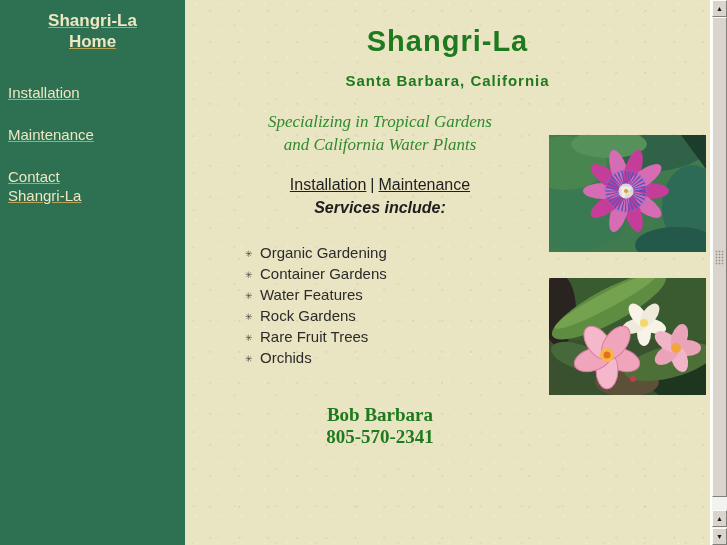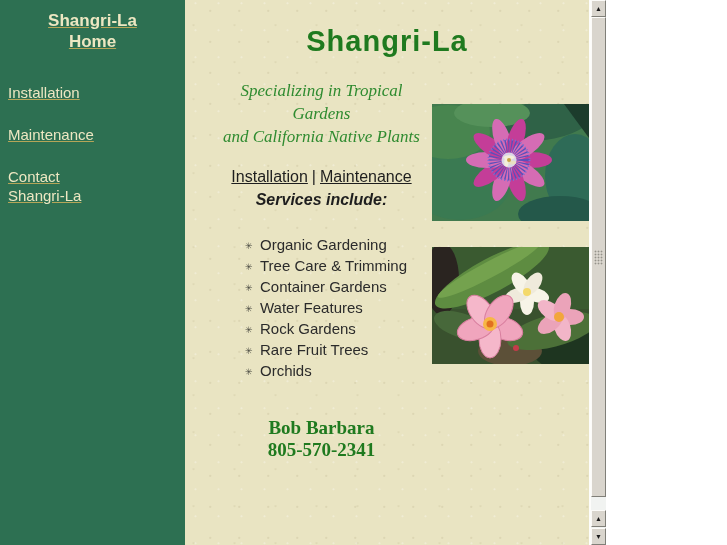--- a/index.html
+++ b/index.html
@@ -1,19 +1,19 @@
 <!DOCTYPE html>
 <html><head>
 <meta charset="utf-8">
 <style>
   html,body { margin:0; padding:0; }
   body { font-family:"Liberation Sans", sans-serif; }
 
   .page {
-    position:relative; width:606px; height:545px; overflow:hidden;
+    position:relative; width:727px; height:545px; overflow:hidden;
     background-color:#E9E4C2;
     background-image:
       radial-gradient(circle at 25% 35%, rgba(150,138,96,0.16) 0.5px, transparent 1.6px),
       radial-gradient(circle at 72% 68%, rgba(150,138,96,0.12) 0.5px, transparent 1.6px),
       radial-gradient(circle at 50% 12%, rgba(255,255,255,0.30) 0.5px, transparent 1.5px);
     background-size: 29px 31px, 41px 37px, 23px 27px;
   }
 
   
   .sidebar {
@@ -116,39 +116,39 @@
     <a class="side-link lk-contact">
       <span>Contact</span><br>
       <span>Shangri-La</span>
     </a>
   </aside>
 
   <main class="main">
 
     <header class="hdr">
       <h1>Shangri-La</h1>
+      <h3>Santa Barbara, California</h3>
     </header>
 
     <div class="content-row">
 
       <div class="left-col">
         <p class="tagline">
           <span>Specializing in Tropical Gardens</span><br>
-          <span>and California Native Plants</span>
+          <span>and California Water Plants</span>
         </p>
 
         <p class="nav-links">
           <a>Installation</a><span class="nav-sep">|</span><a>Maintenance</a>
         </p>
 
         <p class="services-label">Services include:</p>
 
         <ul class="services">
           <li><span class="bullet">✳</span><span>Organic Gardening</span></li>
-          <li><span class="bullet">✳</span><span>Tree Care &amp; Trimming</span></li>
           <li><span class="bullet">✳</span><span>Container Gardens</span></li>
           <li><span class="bullet">✳</span><span>Water Features</span></li>
           <li><span class="bullet">✳</span><span>Rock Gardens</span></li>
           <li><span class="bullet">✳</span><span>Rare Fruit Trees</span></li>
           <li><span class="bullet">✳</span><span>Orchids</span></li>
         </ul>
 
         <div class="contact">
           <p class="contact-name">Bob Barbara</p>
           <p class="contact-phone">805-570-2341</p>

